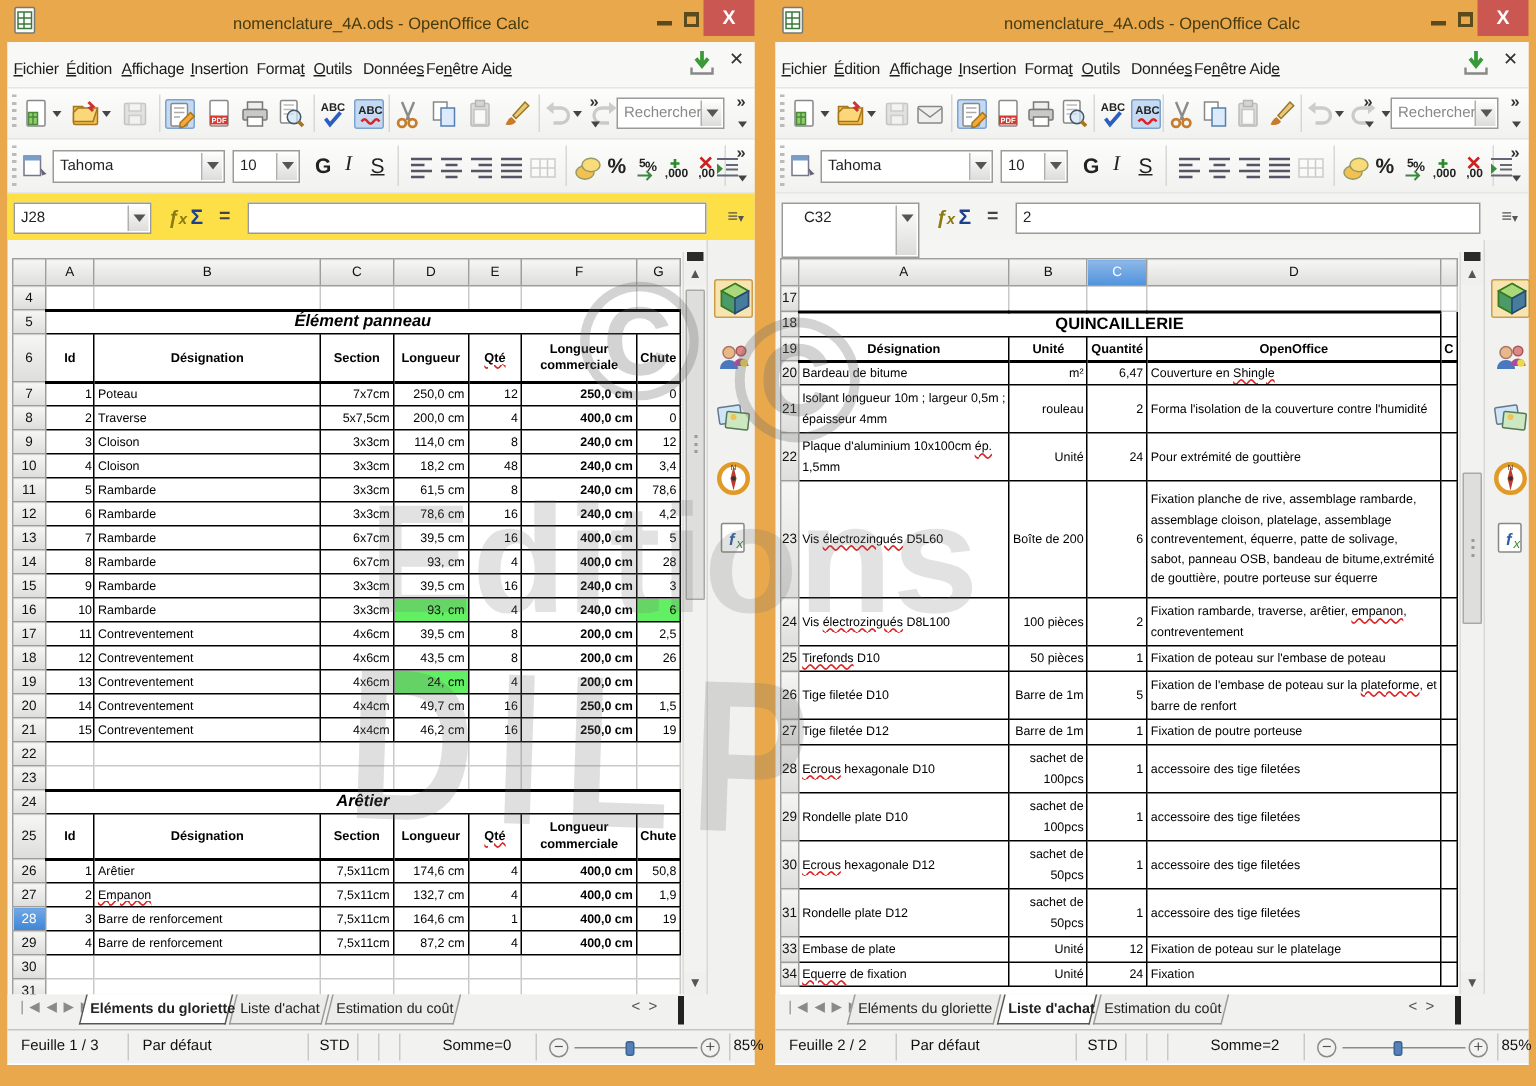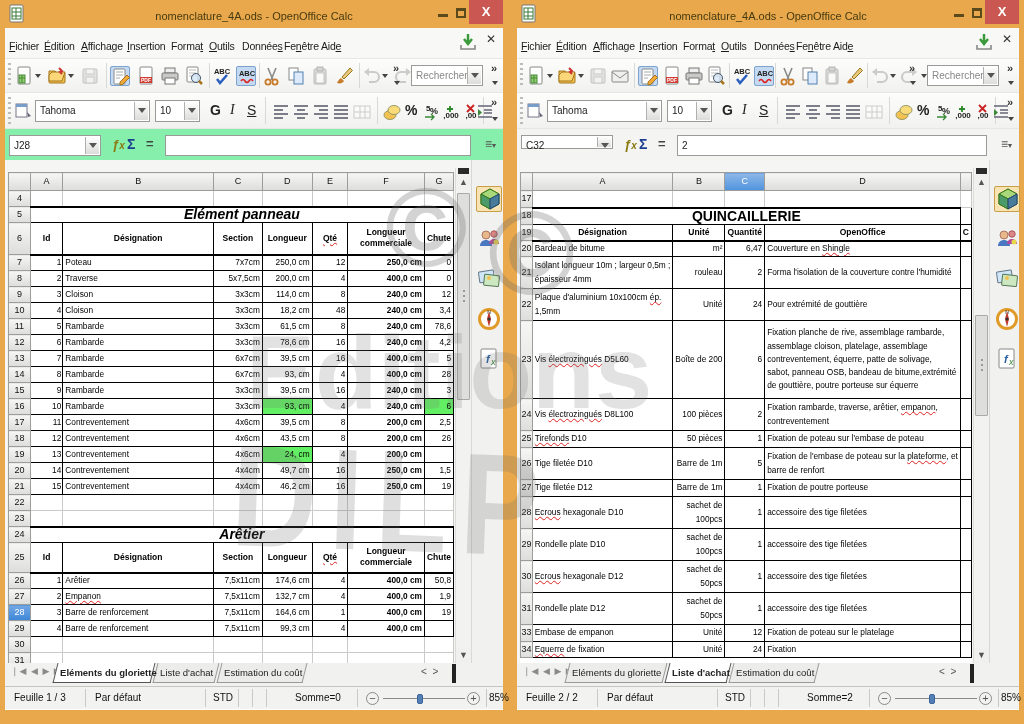--- a/index.html
+++ b/index.html
@@ -35,21 +35,21 @@
 table.sheet{border-collapse:collapse;table-layout:fixed;font-size:8.3px;color:#000}
 table.sheet td{overflow:hidden;white-space:nowrap;border:1px solid #c9c9c7;padding:0 2px;
  height:16px;vertical-align:middle;line-height:13.5px}
 table.sheet td.ch,table.sheet td.rh{background:linear-gradient(#f6f6f5,#dddddc);border:1px solid #9d9d9b;text-align:center;
  color:#111;vertical-align:middle;padding:0;font-size:9px}
 table.sheet td.chsel{background:linear-gradient(#8fb8e8,#4f93dd);color:#fff}
 table.sheet td.rhsel{background:linear-gradient(#73a8e4,#3d86d8);color:#fff}
 table.sheet td.k{border:1px solid #000}
 table.sheet td.r{text-align:right}
 table.sheet td.bb{font-weight:bold}
-table.sheet td.sec{font-weight:bold;font-style:italic;text-align:center;font-size:14px;border-top-width:2px}
+table.sheet td.sec{font-weight:bold;font-style:italic;text-align:center;font-size:11px;border-top-width:2px}
 table.sheet td.hd{font-weight:bold;text-align:center;vertical-align:middle;white-space:normal;font-size:8.5px;line-height:11px;border-bottom-width:2px}
 .wavy{text-decoration:underline wavy #d22;text-decoration-thickness:1px;text-underline-offset:1px}
 table.sheet td.gr{background:#63ef63}
 table.sheet td.wrap{line-height:13.2px;vertical-align:middle}
 .vsb{position:absolute;background:#f2f2f0;border-left:1px solid #dcdcda}
 .vsb .ar{position:absolute;left:0;width:100%;height:15px;background:#f0f0ee;color:#555;
  font-size:9px;text-align:center;line-height:15px}
 .thumb{position:absolute;left:1px;right:1px;background:#dededc;border:1px solid #a9a9a7;border-radius:1px}
 .thumb:after{content:"";position:absolute;left:50%;top:50%;width:2px;height:14px;margin:-7px 0 0 -1px;
  background:repeating-linear-gradient(#999 0 2px,transparent 2px 5px)}
@@ -239,21 +239,21 @@
             <path d="M6 3l7 7M13 3l-7 7" stroke="#c22" stroke-width="1.8"></path>
           </svg></div>
         <div class="sep" style="left:478px"></div>
         <div class="ic " style="left:470px;top:9px;width:20px;height:20px"><svg width="20" height="20" viewBox="0 0 20 20">
             <path d="M3 4h14M9 8h8M9 11h8M3 15h14" stroke="#667" stroke-width="1.4"></path>
             <path d="M3 7v7l4-3.5z" fill="#3a8a3a"></path>
           </svg></div>
         <div class="chev" style="left:486px;top:3px">»</div>
         <div class="darr" style="left:487px;top:24px"></div>
       </div>
-      <div class="toolrow" style="top:100px;height:32px;background:#86efac">
+      <div class="toolrow" style="top:100px;height:32px;background:#fde047">
         <div class="combo" style="left:4px;top:6px;width:92px;height:21px;line-height:19px;padding-left:4px">J28<div class="combobtn"></div></div>
         <div class="abs fx" style="left:107px;top:8px">ƒ<span style="font-size:10px">x</span></div>
         <div class="abs sig" style="left:122px;top:7px">Σ</div>
         <div class="abs eq" style="left:141px;top:7px">=</div>
         <div class="combo" style="left:160px;top:6px;width:306px;height:21px;line-height:19px;padding-left:4px"></div>
         <div class="abs" style="left:480px;top:8px;color:#555;font-size:12px">≡<span style="font-size:8px">▾</span></div>
       </div>
       <div class="gridwrap" style="left:3px;top:144px;width:446px;height:491px">
         <table class="sheet">
           <colgroup>
@@ -513,21 +513,21 @@
               <td class="r k">164,6 cm</td>
               <td class="r k">1</td>
               <td class="r k bb">400,0 cm</td>
               <td class="r k">19</td>
             </tr>
             <tr style="height:16px">
               <td class="rh">29</td>
               <td class="r k idc">4</td>
               <td class="k">Barre de renforcement</td>
               <td class="r k">7,5x11cm</td>
-              <td class="r k">99,3 cm</td>
+              <td class="r k">87,2 cm</td>
               <td class="r k">4</td>
               <td class="r k bb">400,0 cm</td>
               <td class="r k"></td>
             </tr>
             <tr style="height:16px">
               <td class="rh">30</td>
               <td></td>
               <td></td>
               <td></td>
               <td></td>
@@ -782,21 +782,21 @@
           </svg></div>
         <div class="sep" style="left:478px"></div>
         <div class="ic " style="left:474px;top:9px;width:20px;height:20px"><svg width="20" height="20" viewBox="0 0 20 20">
             <path d="M3 4h14M9 8h8M9 11h8M3 15h14" stroke="#667" stroke-width="1.4"></path>
             <path d="M3 7v7l4-3.5z" fill="#3a8a3a"></path>
           </svg></div>
         <div class="chev" style="left:490px;top:3px">»</div>
         <div class="darr" style="left:491px;top:24px"></div>
       </div>
       <div class="toolrow" style="top:100px;height:32px;background:#f4f4f2">
-        <div class="combo" style="left:4px;top:6px;width:92px;height:14px;line-height:19px;padding-left:4px">C32<div class="combobtn"></div></div>
+        <div class="combo" style="left:4px;top:6px;width:92px;height:37px;line-height:19px;padding-left:14px">C32<div class="combobtn"></div></div>
         <div class="abs fx" style="left:107px;top:8px">ƒ<span style="font-size:10px">x</span></div>
         <div class="abs sig" style="left:122px;top:7px">Σ</div>
         <div class="abs eq" style="left:141px;top:7px">=</div>
         <div class="combo" style="left:160px;top:6px;width:310px;height:21px;line-height:19px;padding-left:4px">2</div>
         <div class="abs" style="left:484px;top:8px;color:#555;font-size:12px">≡<span style="font-size:8px">▾</span></div>
       </div>
       <div class="gridwrap" style="left:3px;top:144px;width:452px;height:491px">
         <table class="sheet">
           <colgroup>
             <col style="width:23px">
@@ -927,21 +927,21 @@
             <tr style="height:32px">
               <td class="rh">31</td>
               <td class="k wrap">Rondelle plate D12</td>
               <td class="r k wrap">sachet de<br>50pcs</td>
               <td class="r k">1</td>
               <td class="k wrap">accessoire des tige filetées</td>
               <td class="k"></td>
             </tr>
             <tr style="height:17px">
               <td class="rh">33</td>
-              <td class="k">Embase de empanon</td>
+              <td class="k">Embase de plate</td>
               <td class="r k">Unité</td>
               <td class="r k">12</td>
               <td class="k">Fixation de poteau sur le platelage</td>
               <td class="k"></td>
             </tr>
             <tr style="height:16px">
               <td class="rh">34</td>
               <td class="k"><span class="wavy">Equerre</span> de fixation</td>
               <td class="r k">Unité</td>
               <td class="r k">24</td>

